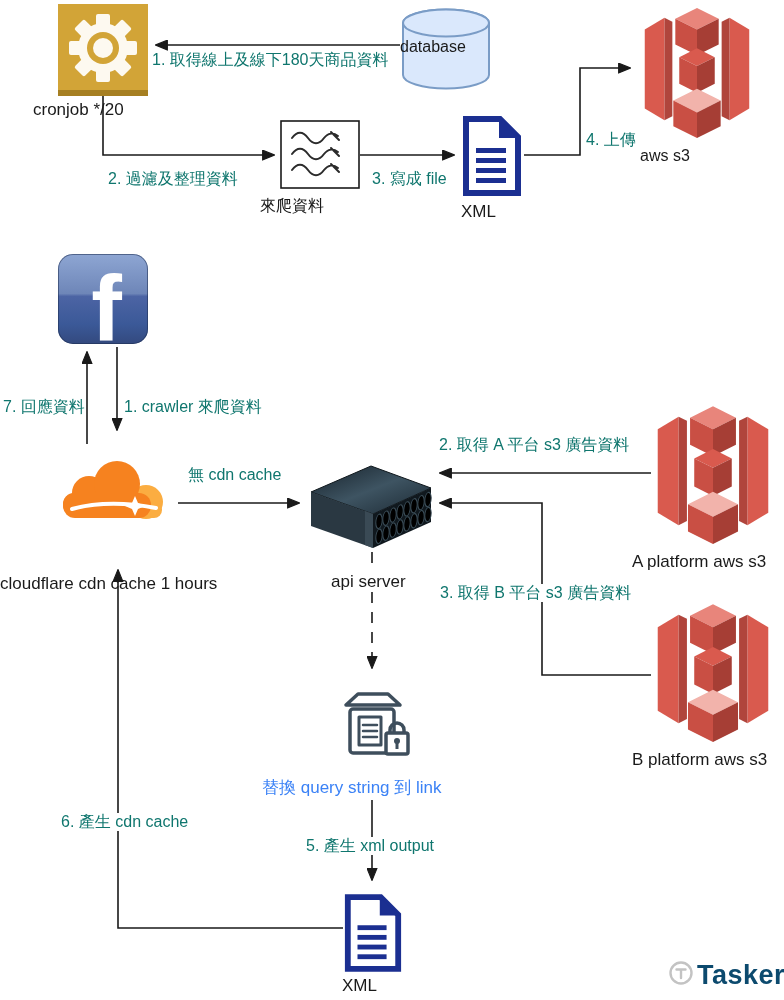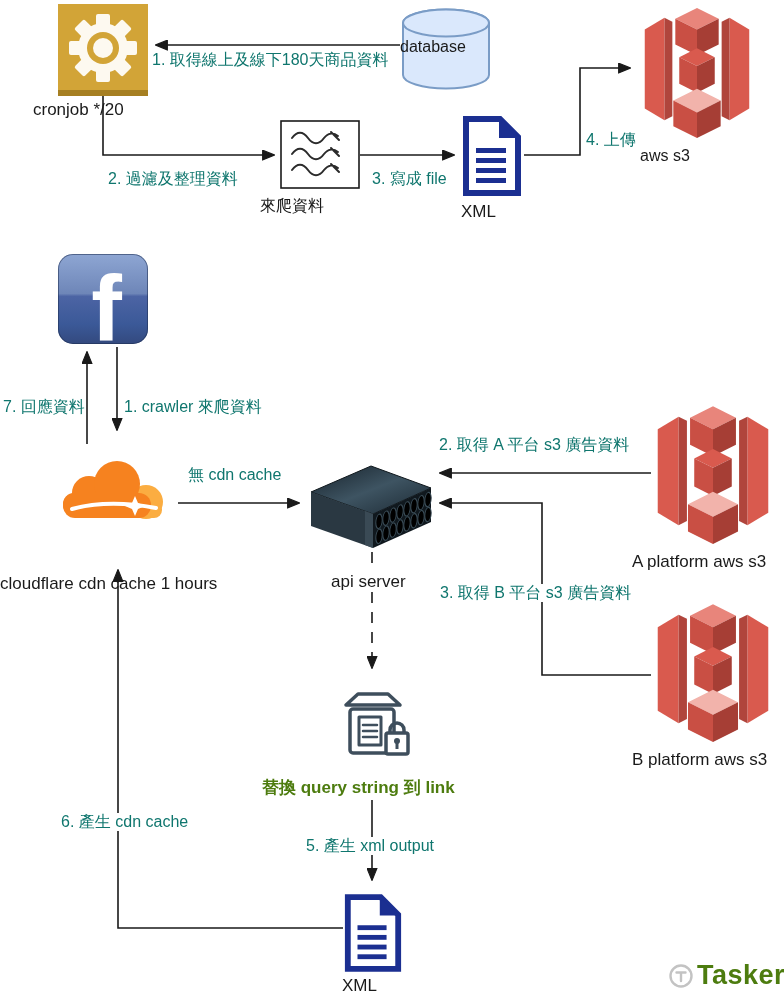--- a/index.html
+++ b/index.html
@@ -13,35 +13,35 @@
   .node-icon { position:absolute; }
   .node-label {
     position:absolute; font-size:17px; line-height:1.15;
     color:#1a1a1a; white-space:nowrap;
   }
   .edge-label {
     position:absolute; font-size:16px; line-height:1.15; color:#0f766e;
     white-space:nowrap;
   }
   .bg { background:#ffffff; padding:0 3px; }
-  .slate { color:#4d7c0f;font-weight:bold; }
+  .slate { color:#3b82f6; }
   
   .fb {
     position:absolute; left:58px; top:254px; width:90px; height:90px;
     border-radius:15px; overflow:hidden;
     background:linear-gradient(180deg,#8ea6d3 0%,#6e86b8 44%,#4c64a4 47%,#3B5998 78%,#33497e 100%);
     box-shadow:inset 0 0 0 1px rgba(30,45,80,.55);
   }
   .fb .f-glyph {
     position:absolute; left:50%; top:2px; transform:translateX(-38%);
     font-size:92px; font-weight:bold; color:#ffffff;
   }
   .watermark {
-    position:absolute; left:668px; top:960px; display:flex; align-items:center;
-    gap:3px; color:#4d7c0f;
+    position:absolute; left:668px; top:960px; display:flex; align-items:flex-start;
+    gap:3px; color:#0c4a6e;
   }
   .watermark .brand { font-size:27px; font-weight:bold; letter-spacing:.5px; }
 </style>
 </head>
 <body>
 
 <div class="canvas">
 
   <svg width="0" height="0" style="position:absolute" aria-hidden="true">
     <defs>

